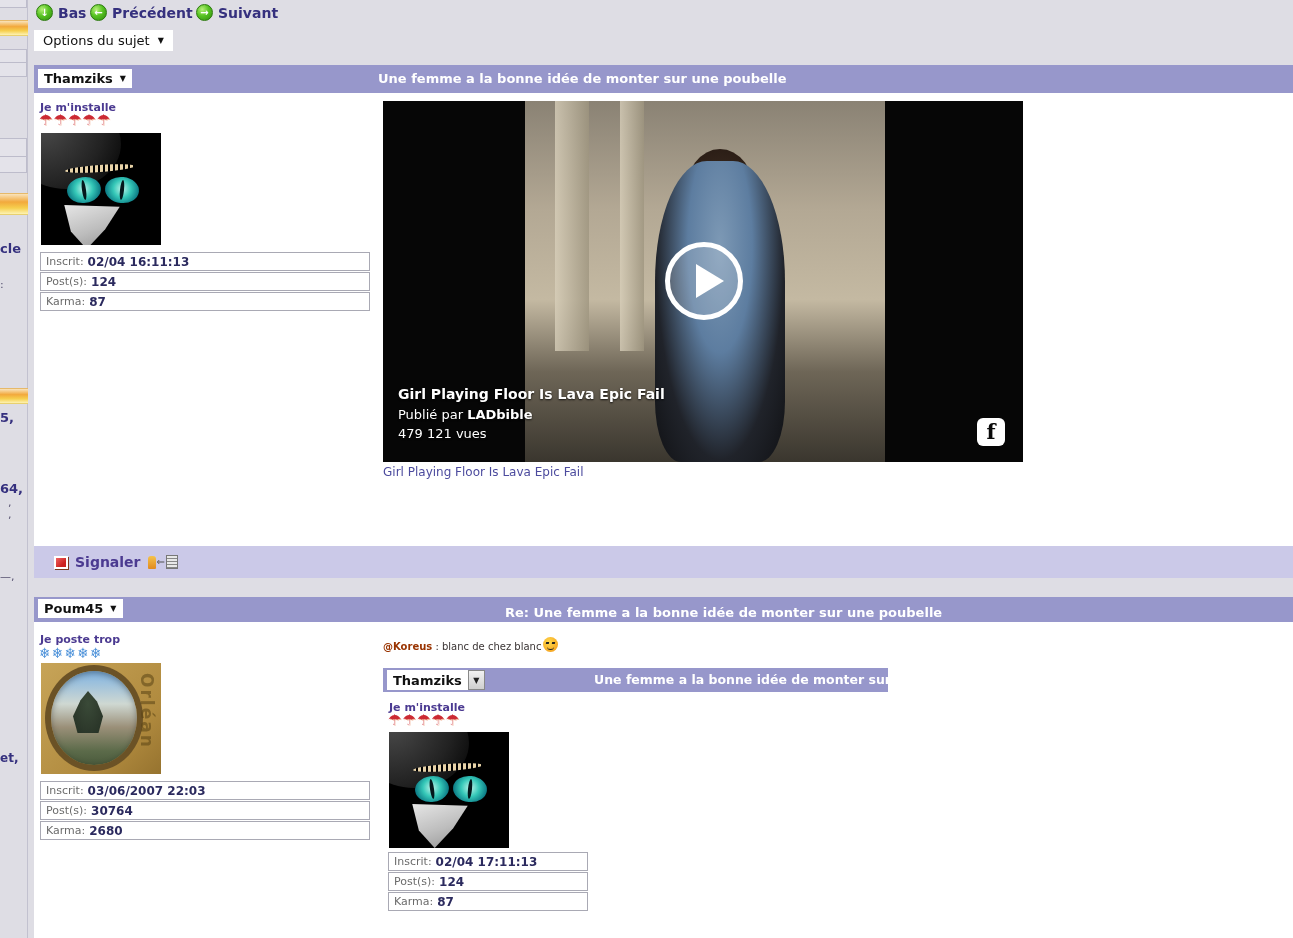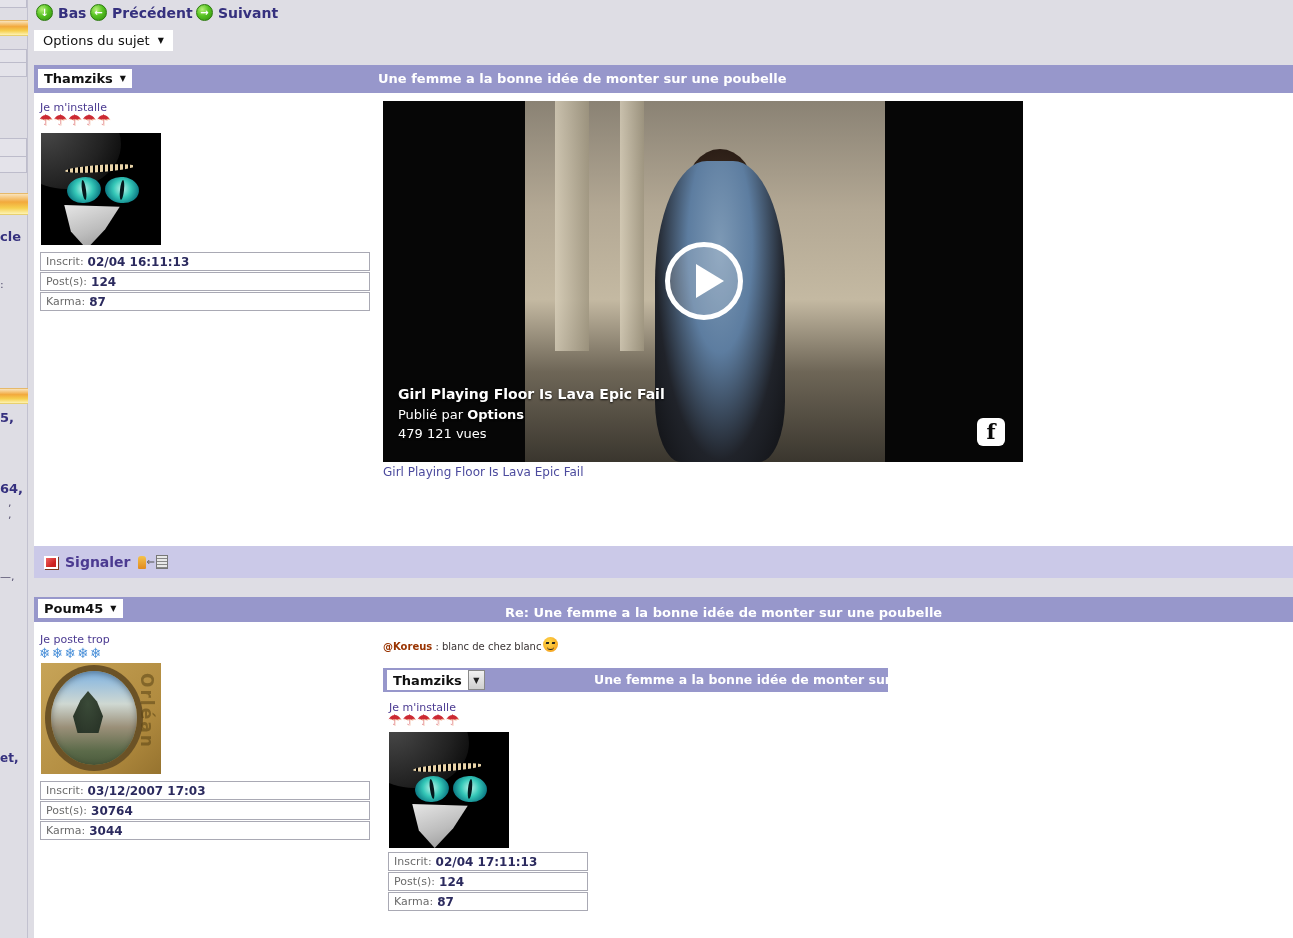--- a/index.html
+++ b/index.html
@@ -32,21 +32,21 @@
   .options-box .caret { font-size:8px; color:#111; }
 
   
   .post-header { position:absolute; left:34px; width:1259px; background:#9797cb; }
   .post-body   { position:absolute; left:34px; width:1259px; background:#ffffff; }
   .author-box { position:absolute; background:#fff; display:flex; align-items:center; gap:7px;
     padding:2px 6px; font-size:13px; font-weight:bold; color:#111; cursor:pointer; }
   .author-box .caret { font-size:8px; }
   .post-title { position:absolute; color:#ffffff; font-weight:bold; font-size:13px; white-space:nowrap; }
 
-  .rank { position:absolute; color:#4b3a91; font-weight:normal; font-size:11px; }
+  .rank { position:absolute; color:#4b3a91; font-weight:bold; font-size:11px; }
   .rank-icons { position:absolute; font-size:15px; letter-spacing:1px; }
   .rank-icons.umbrellas { color:#cc2a33; text-shadow:1px 1px 0 #f2b9a0; }
   .rank-icons.flakes { color:#4a90d9; font-size:14px; }
 
   .info-row { position:absolute; height:19px; background:#fff; border:1px solid #a9a9b4;
     display:flex; align-items:center; padding:0 5px; font-size:11px; color:#6b6b6b; }
   .info-row b { color:#2b2a5e; margin-left:4px; font-size:12px; }
 
   
   .avatar { position:absolute; overflow:hidden; }
@@ -95,21 +95,21 @@
   .vc-title { bottom:60px; font-size:14px; font-weight:bold; }
   .vc-pub { bottom:40px; font-size:13px; }
   .vc-views { bottom:21px; font-size:13px; }
   .fb-badge { position:absolute; right:18px; bottom:16px; width:28px; height:28px; border-radius:6px;
     background:#fff; color:#0a0a0a; font-weight:bold; font-size:21px; text-align:center; line-height:28px;
     font-family:"DejaVu Serif","Liberation Serif",serif; cursor:pointer; }
   .video-link { position:absolute; left:383px; top:465px; font-size:12px; color:#4c4b9e; cursor:pointer; }
 
   
   .action-bar { position:absolute; left:34px; top:546px; width:1259px; height:32px; background:#cbc9e8;
-    display:flex; align-items:center; padding-left:10px; gap:7px; }
+    display:flex; align-items:center; padding-left:20px; gap:7px; }
   .flag-icon { width:14px; height:13px; background:linear-gradient(135deg,#f06060 0%,#cc2222 70%);
     border:2px solid #fff; box-shadow:1px 1px 0 #7a3a20; }
   .signaler-label { color:#4b3a91; font-weight:bold; font-size:14px; cursor:pointer; }
   .quoteuser-icon { display:inline-flex; align-items:center; gap:1px; cursor:pointer; }
   .qu-person { width:8px; height:13px; background:linear-gradient(180deg,#f5c24a,#e08a20); border-radius:3px 3px 1px 1px; }
   .qu-arrow { font-size:10px; color:#555; line-height:1; }
   .qu-doc { width:12px; height:14px; background:#e8e8e8; border:1px solid #777;
     background-image:repeating-linear-gradient(180deg,#e8e8e8 0 2px,#888 2px 3px); }
 
   
@@ -139,21 +139,21 @@
 
   <div class="strip-line"></div>
   <div class="strip-cell" style="top:-8px; height:16px;"></div>
   <div class="strip-cell" style="top:49px; height:14px;"></div>
   <div class="strip-cell" style="top:62px; height:15px;"></div>
   <div class="strip-cell" style="top:138px; height:19px;"></div>
   <div class="strip-cell" style="top:156px; height:17px;"></div>
   <div class="strip-orange" style="top:20px; height:16px;"></div>
   <div class="strip-orange" style="top:193px; height:22px;"></div>
   <div class="strip-orange" style="top:388px; height:16px;"></div>
-  <span class="strip-frag" style="top:229px;">cle</span>
+  <span class="strip-frag" style="top:241px;">cle</span>
   <span class="strip-frag small" style="top:278px;">:</span>
   <span class="strip-frag" style="top:410px;">5,</span>
   <span class="strip-frag" style="top:481px;">64,</span>
   <span class="strip-frag small" style="top:496px; left:8px;">,</span>
   <span class="strip-frag small" style="top:508px; left:8px;">,</span>
   <span class="strip-frag small" style="top:570px;">—,</span>
   <span class="strip-frag" style="top:751px; font-size:12px;">et,</span>
 
   <div class="nav-item" style="left:36px; top:4px;">
     <span class="green-orb">↓</span>
@@ -209,21 +209,21 @@
 
   <div class="video">
     <div class="video-scene">
       <div class="scene-column" style="left:30px;"></div>
       <div class="scene-column" style="left:95px; width:24px;"></div>
       <div class="scene-hair"></div>
       <div class="scene-girl"></div>
     </div>
     <div class="play-btn"></div>
     <div class="video-caption vc-title">Girl Playing Floor Is Lava Epic Fail</div>
-    <div class="video-caption vc-pub"><span>Publié par </span><b>Options</b></div>
+    <div class="video-caption vc-pub"><span>Publié par </span><b>LADbible</b></div>
     <div class="video-caption vc-views">479 121 vues</div>
     <div class="fb-badge">f</div>
   </div>
   <a class="video-link">Girl Playing Floor Is Lava Epic Fail</a>
 
   <div class="action-bar">
     <span class="flag-icon"></span>
     <span class="signaler-label">Signaler</span>
     <span class="quoteuser-icon">
       <span class="qu-person"></span>
@@ -245,29 +245,29 @@
     <span class="rank-icons flakes" style="left:5px; top:23px;">❄❄❄❄❄</span>
 
     <div class="avatar orlean" style="left:7px; top:41px; width:120px; height:111px;">
       <div class="orl-oval"></div>
       <div class="orl-statue"></div>
       <div class="orl-text">Orléan</div>
     </div>
 
     <div class="info-row" style="left:6px; top:159px; width:330px;">
       <span>Inscrit:</span>
-        <b>03/12/2007 17:03</b>
+        <b>03/06/2007 22:03</b>
     </div>
     <div class="info-row" style="left:6px; top:179px; width:330px;">
       <span>Post(s):</span>
         <b>30764</b>
     </div>
     <div class="info-row" style="left:6px; top:199px; width:330px;">
       <span>Karma:</span>
-        <b>3044</b>
+        <b>2680</b>
     </div>
   </div>
 
   <div class="message">
     <span class="mention">@Koreus</span><span> : blanc de chez blanc</span><span class="smiley"></span>
   </div>
 
   <div class="quote-header">
     <div class="quote-select">
       <span class="qs-field">Thamziks</span>

